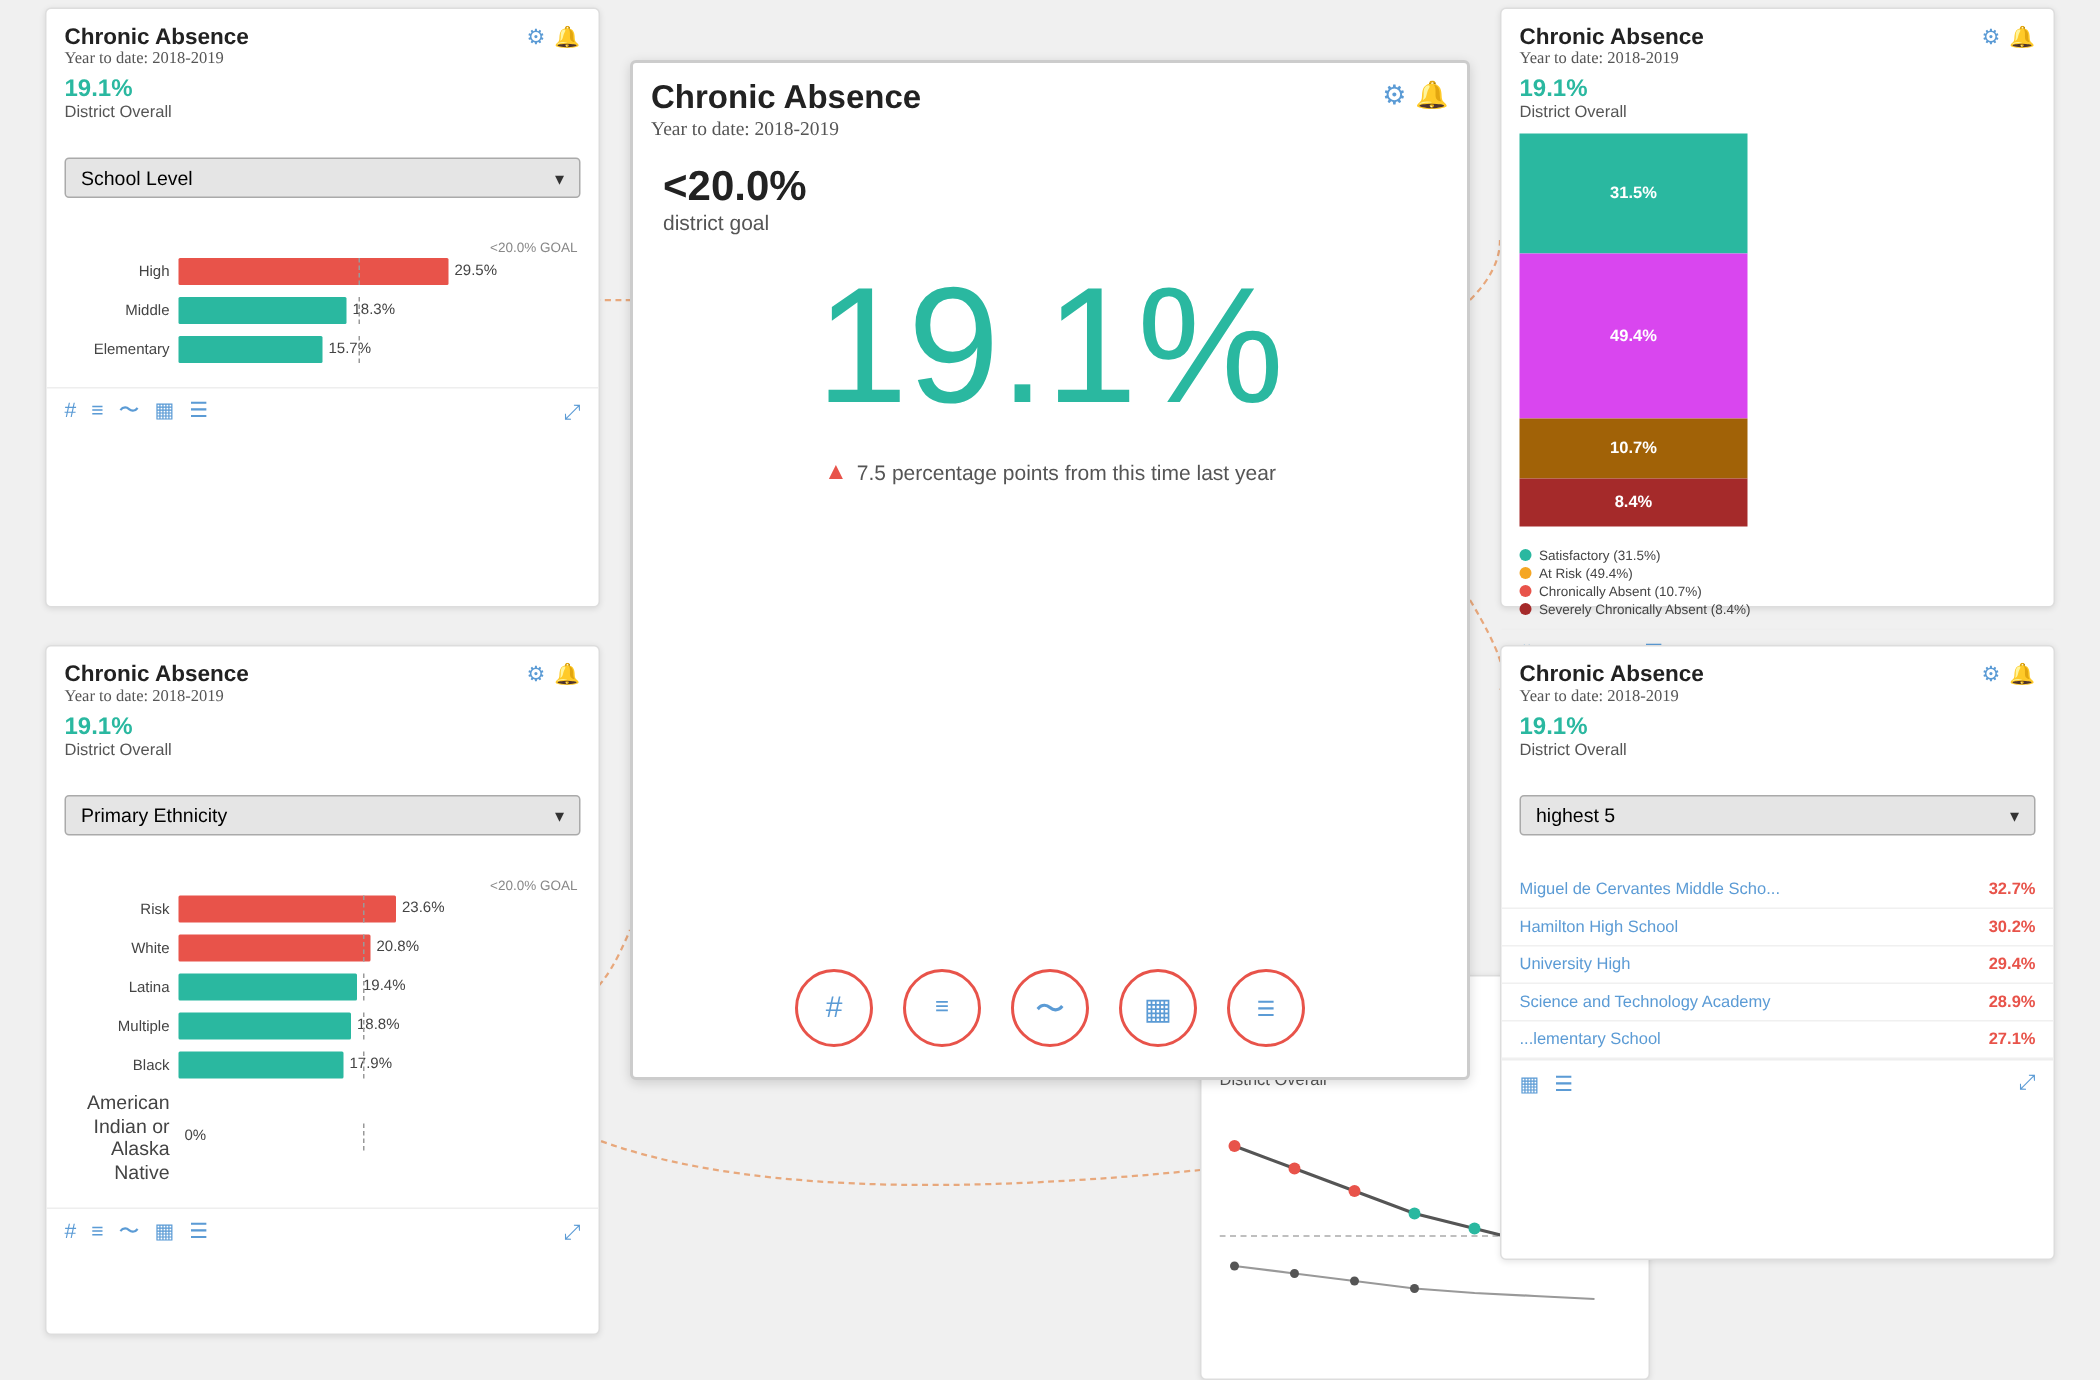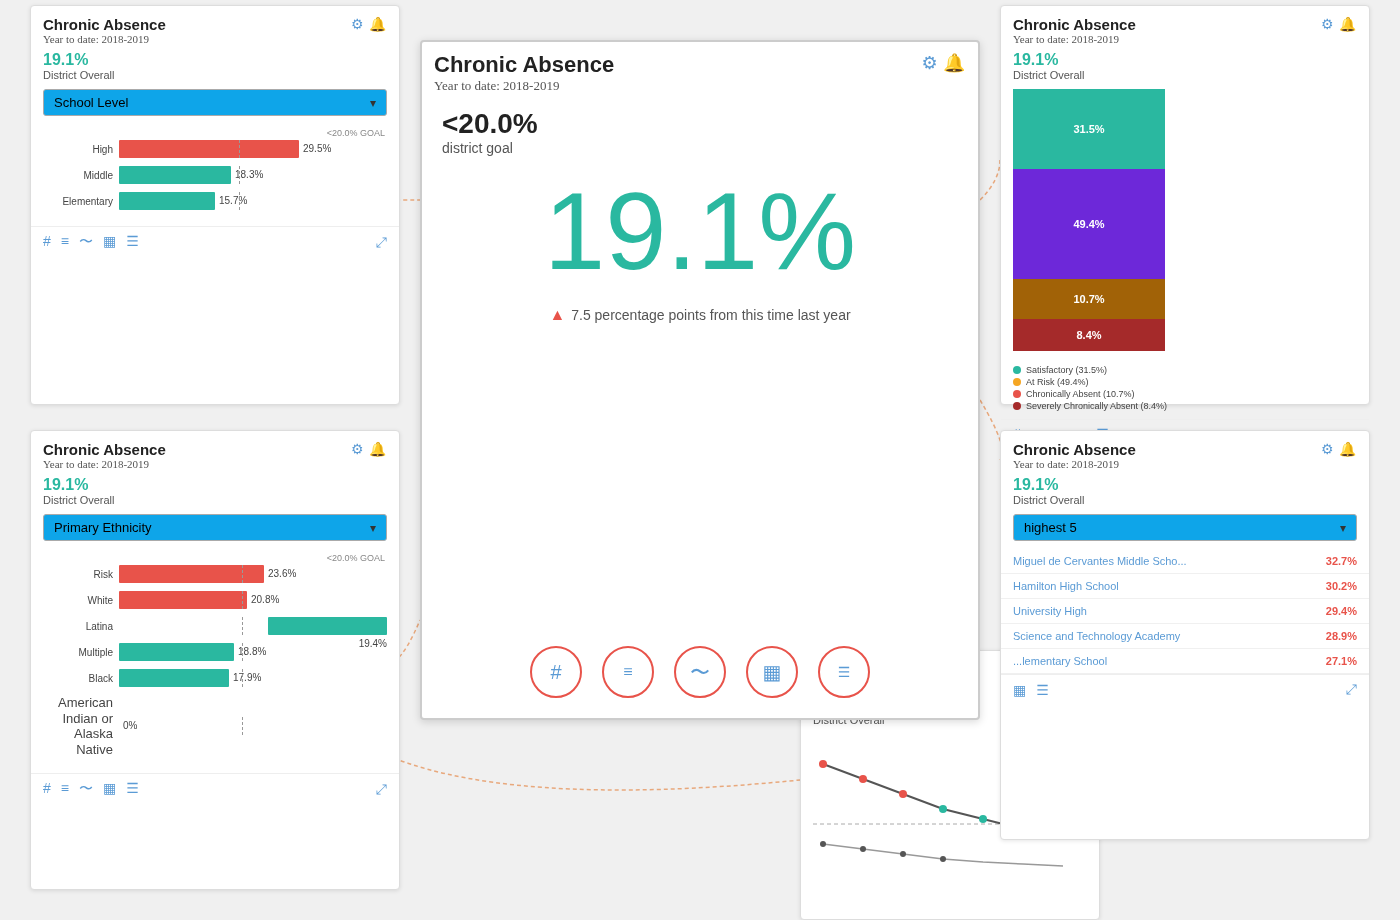--- a/index.html
+++ b/index.html
@@ -67,24 +67,24 @@
     }
 
     
     .dropdown {
       display: flex;
       align-items: center;
       justify-content: space-between;
       border: 1px solid #aaa;
       border-radius: 3px;
       padding: 5px 10px;
-      margin: 8px 12px;
+      margin: 24px 12px;
       font-size: 13px;
       cursor: pointer;
-      background: #0ea5e9;
+      background: #e5e5e5;
     }
 
     .dropdown-arrow {
       font-size: 12px;
       color: #333;
     }
 
     
     .bar-chart {
       padding: 4px 12px 8px 12px;
@@ -431,21 +431,21 @@
         <div style="display:flex; align-items:center;">
           <div class="bar-fill bar-fill-red" style="width:128px;"></div>
           <span class="bar-value">20.8%</span>
         </div>
         <div class="goal-line" style="left:123px; top:0; height:18px;"></div>
       </div>
     </div>
     <div class="bar-row">
       <div class="bar-label">Latina</div>
       <div class="bar-container" style="position:relative;">
-        <div style="display:flex; align-items:flex-end;flex-direction:column;">
+        <div style="display:flex; align-items:center;">
           <div class="bar-fill bar-fill-green" style="width:119px;"></div>
           <span class="bar-value">19.4%</span>
         </div>
         <div class="goal-line" style="left:123px; top:0; height:18px;"></div>
       </div>
     </div>
     <div class="bar-row">
       <div class="bar-label">Multiple</div>
       <div class="bar-container" style="position:relative;">
         <div style="display:flex; align-items:center;">
@@ -528,21 +528,21 @@
       <span>⚙</span>
       <span>🔔</span>
     </div>
   </div>
   <div class="metric-value">19.1%</div>
   <div class="metric-label">District Overall</div>
 
   <div style="margin: 8px 12px; display:flex;">
     <div style="width:152px;">
       <div class="stacked-segment" style="background:#2ab8a0; height:80px;">31.5%</div>
-      <div class="stacked-segment" style="background:#6d28d9; height:110px;">49.4%</div>
+      <div class="stacked-segment" style="background:#d946ef; height:110px;">49.4%</div>
       <div class="stacked-segment" style="background:#a16207; height:40px;">10.7%</div>
       <div class="stacked-segment" style="background:#a52a2a; height:32px;">8.4%</div>
     </div>
   </div>
 
   <div style="padding: 6px 12px;">
     <div class="legend-item">
       <div class="legend-dot" style="background:#2ab8a0;"></div>
       <span>Satisfactory (31.5%)</span>
     </div>

